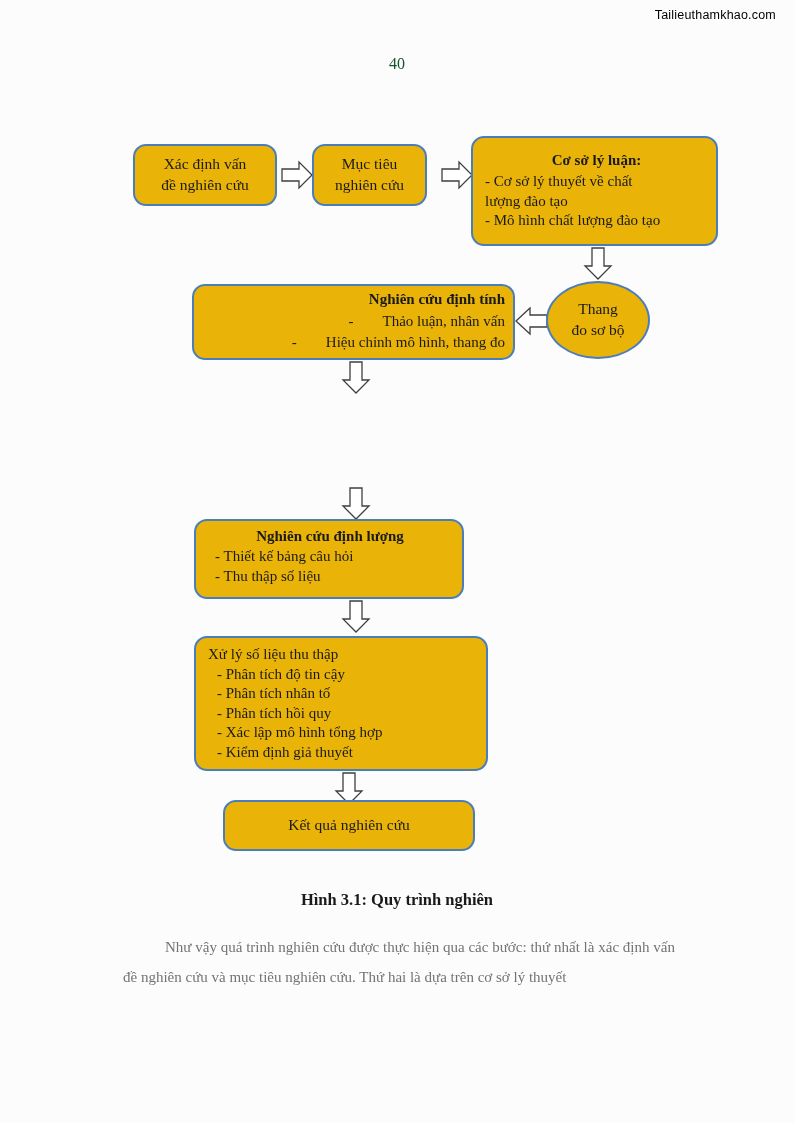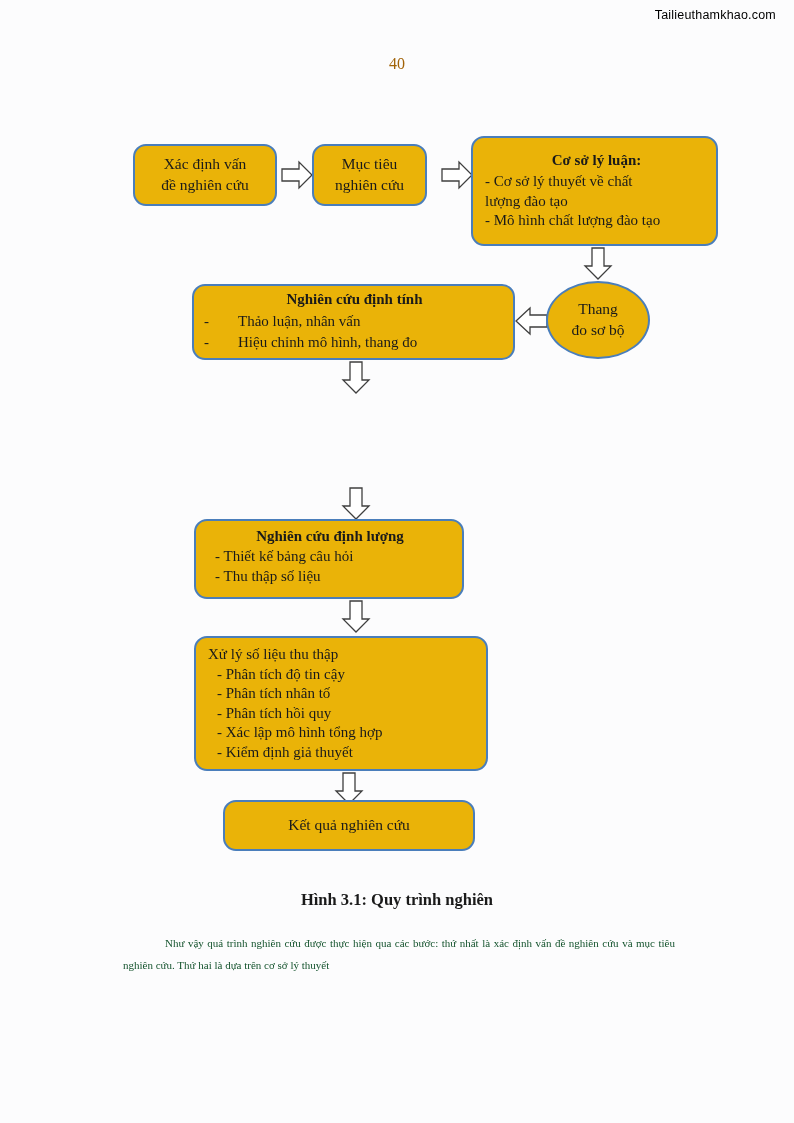--- a/index.html
+++ b/index.html
@@ -25,21 +25,21 @@
     color: #000000;
     letter-spacing: 0.2px;
   }
   .page-number {
     position: absolute;
     top: 55px;
     left: 0;
     width: 794px;
     text-align: center;
     font-size: 16px;
-    color: #a16207;
+    color: #14532d;
   }
 
   
   .flow {
     position: absolute;
     top: 0;
     left: 0;
     width: 794px;
     height: 900px;
   }
@@ -92,25 +92,25 @@
     width: 794px;
     text-align: center;
     font-weight: bold;
     font-size: 16.5px;
   }
   .body-text {
     position: absolute;
     top: 932px;
     left: 123px;
     width: 552px;
-    font-size: 11px;
+    font-size: 15px;
     line-height: 2.0;
     text-align: justify;
     text-indent: 42px;
-    color: #14532d;
+    color: #737373;
   }
 </style>
 </head>
 <body>
 
 <div class="page">
 
   <div class="watermark">Tailieuthamkhao.com</div>
 
   <div class="page-number">40</div>
@@ -145,21 +145,21 @@
       <div class="n-line">lượng  đào tạo</div>
       <div class="n-line">- Mô hình chất lượng đào tạo</div>
     </div>
 
     <div class="arrow" style="left:583px; top:247px;">
       <svg width="30" height="33" viewBox="0 0 30 33">
         <polygon points="9,1 21,1 21,19 28,19 15,32 2,19 9,19" fill="#ffffff" stroke="#3f3f3f" stroke-width="1.3" stroke-linejoin="miter"></polygon>
       </svg>
     </div>
 
-    <div class="node rounded" style="left:192px; top:284px; width:323px; height:76px; padding:5px 8px 6px 10px;">
+    <div class="node rounded" style="left:192px; top:284px; width:323px; height:76px; padding:5px 8px 6px 10px;align-items:flex-end;">
       <div class="n-title">Nghiên cứu định tính</div>
       <div class="bullet-row">
         <span class="dash">-</span>
         <span>Thảo luận, nhân vấn</span>
       </div>
       <div class="bullet-row">
         <span class="dash">-</span>
         <span>Hiệu chỉnh mô hình, thang đo</span>
       </div>
     </div>

